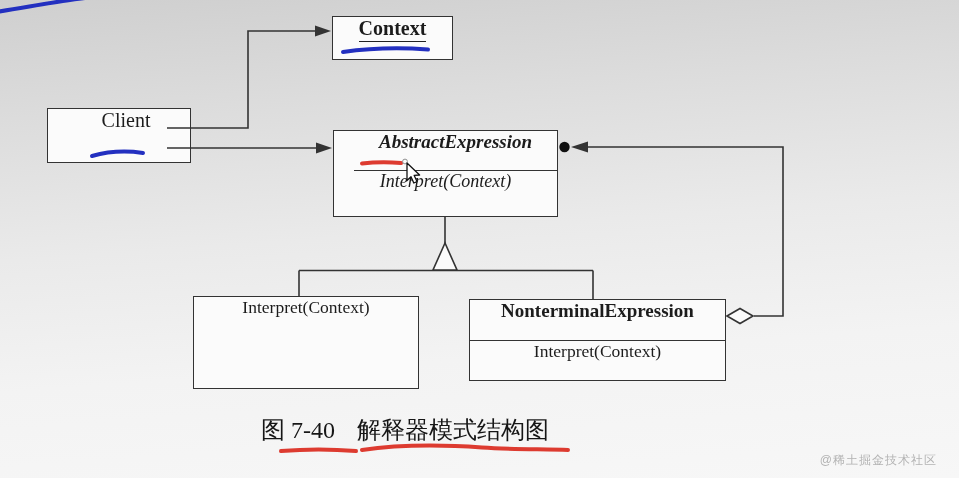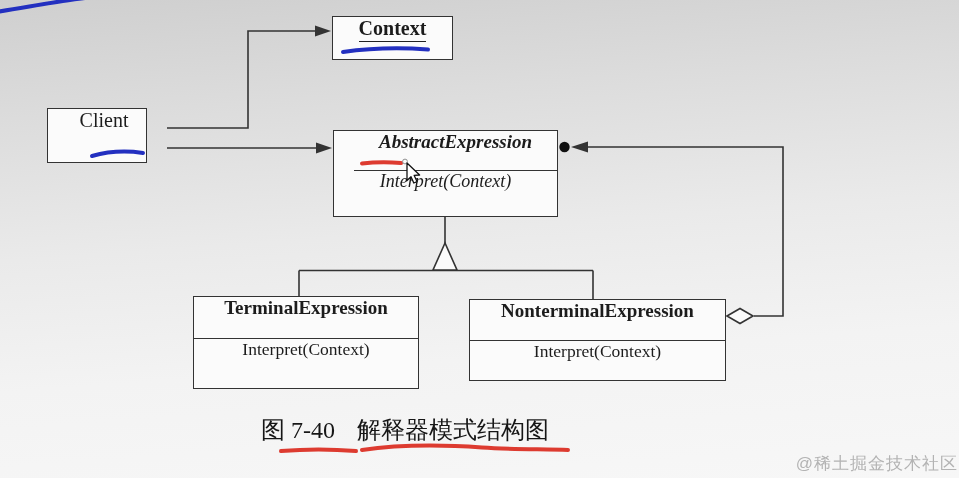--- a/index.html
+++ b/index.html
@@ -32,21 +32,21 @@
     flex:1;display:flex;align-items:flex-start;justify-content:center;
     white-space:nowrap;
   }
   .uml-box .name-compartment{border-bottom:0;}
   .uml-box.two-part .name-compartment{border-bottom:1.5px solid var(--line);}
   .box-context{left:332px;top:16px;width:121px;height:44px;}
   .box-context .name-compartment span{
     font-weight:bold;font-size:20px;
     border-bottom:1.6px solid #222;padding-bottom:1px;
   }
-  .box-client{left:47px;top:108px;width:100px;height:55px;}
+  .box-client{left:47px;top:108px;width:144px;height:55px;}
   .box-client .name-compartment{font-size:20px;padding-left:14px;}
   .box-abstract{left:333px;top:130px;width:225px;height:87px;}
   .box-abstract .name-compartment{flex:0 0 38.5px;font-weight:bold;font-style:italic;font-size:19px;margin-left:20px;}
   .box-abstract .method-compartment{font-style:italic;font-size:18px;}
   .box-terminal{left:193px;top:296px;width:226px;height:93px;}
   .box-terminal .name-compartment{flex:0 0 40.5px;font-weight:bold;font-size:19px;}
   .box-terminal .method-compartment{font-size:17.5px;}
   .box-nonterminal{left:469px;top:299px;width:257px;height:82px;}
   .box-nonterminal .name-compartment{flex:0 0 39.5px;font-weight:bold;font-size:19px;}
   .box-nonterminal .method-compartment{font-size:17.5px;}
@@ -58,23 +58,23 @@
   .hollow{fill:#fbfbfb;stroke:var(--line);stroke-width:1.6;}
   .dot{fill:#111;stroke:none;}
   .ink-blue{fill:none;stroke:var(--ink-blue);stroke-width:4;stroke-linecap:round;}
   .ink-red{fill:none;stroke:var(--ink-red);stroke-width:4;stroke-linecap:round;}
   .caption{
     position:absolute;left:261px;top:414px;z-index:1;
     font-size:24px;color:#161616;white-space:nowrap;
   }
   .caption .figure-label{margin-right:22px;}
   .watermark{
-    position:absolute;right:1px;top:452px;z-index:1;
+    position:absolute;right:22px;top:452px;z-index:1;
     font-family:"Liberation Sans","DejaVu Sans",sans-serif;
-    font-size:17px;color:var(--wm);letter-spacing:1px;
+    font-size:12px;color:var(--wm);letter-spacing:1px;
   }
 </style>
 </head>
 <body>
 
 <div class="stage">
 
   <div class="uml-box box-context">
     <div class="compartment name-compartment">
       <span>Context</span>
@@ -90,23 +90,20 @@
   <div class="uml-box two-part box-abstract">
     <div class="compartment name-compartment">
       <span>AbstractExpression</span>
     </div>
     <div class="compartment method-compartment">
       <span>Interpret(Context)</span>
     </div>
   </div>
 
   <div class="uml-box two-part box-terminal">
-    <div class="compartment name-compartment">
-      <span>TerminalExpression</span>
-    </div>
     <div class="compartment method-compartment">
       <span>Interpret(Context)</span>
     </div>
   </div>
 
   <div class="uml-box two-part box-nonterminal">
     <div class="compartment name-compartment">
       <span>NonterminalExpression</span>
     </div>
     <div class="compartment method-compartment">

